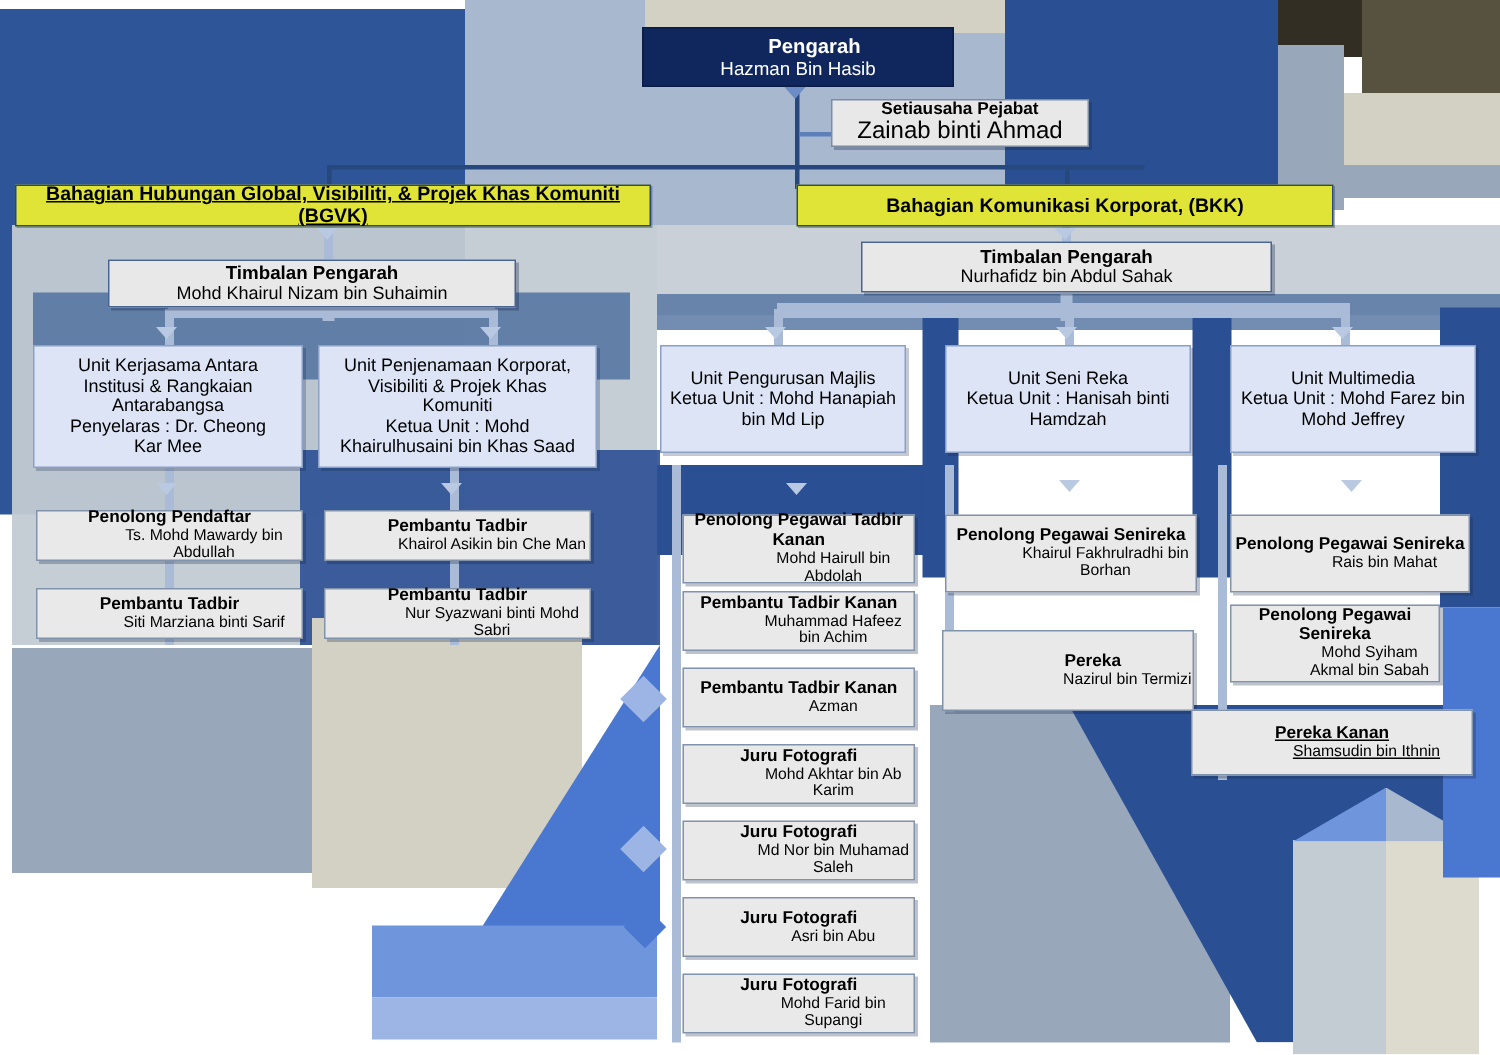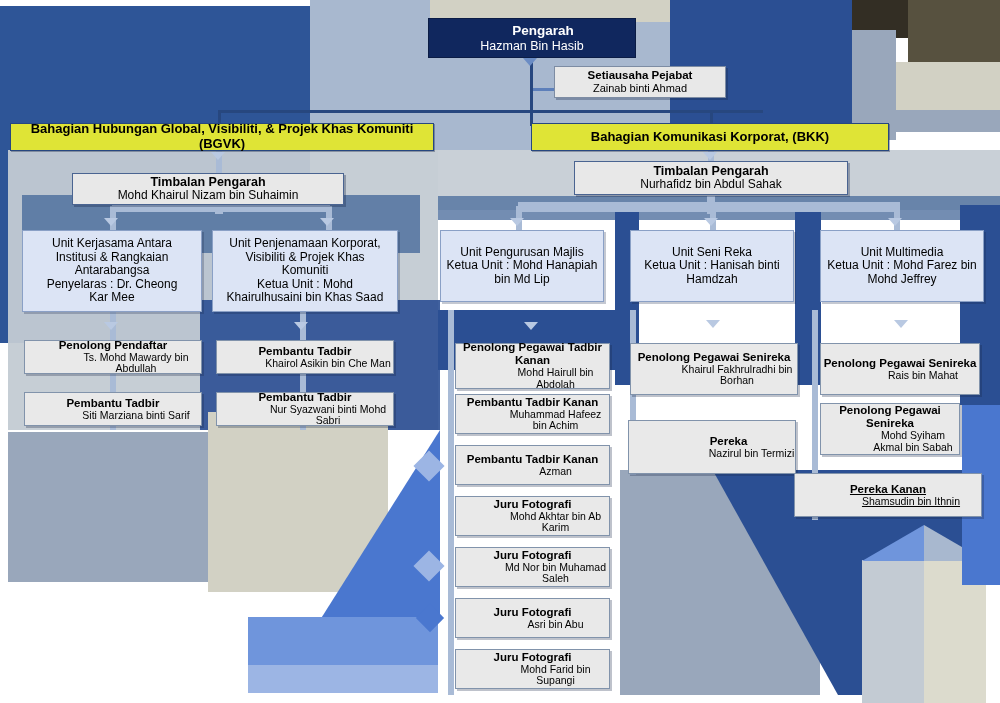--- a/index.html
+++ b/index.html
@@ -57,21 +57,21 @@
   .box-director .t{font-size:13.5px;margin-left:22px;}
   .box-director .n{font-size:12.5px;}
 
   .box-grey{
     background:#e8e8e8;
     border:1px solid #7d8ca3;
     box-shadow:2px 2px 0 rgba(20,35,70,.30);
     font-size:11.5px;
   }
   .box-grey .t{font-size:11.5px;}
-  .box-grey .n{font-size:11px;text-align:center;}
+  .box-grey .n{font-size:16px;text-align:center;}
 
   .box-greyL{
     background:#e9e9e9;
     border:1px solid #8193ab;
     box-shadow:2px 2px 0 rgba(20,35,70,.28);
   }
   .box-greyL .t{font-size:11.5px;}
   .box-greyL .n{font-size:10.5px;margin-left:46px;}
 
   .box-unit{
@@ -180,21 +180,21 @@
   <div class="box box-director" style="left:428px;top:18px;width:208px;height:40px;">
     <span class="t">Pengarah</span>
     <span class="n">Hazman Bin Hasib</span>
   </div>
 
   <div class="box box-grey" style="left:554px;top:66px;width:172px;height:32px;">
     <span class="t">Setiausaha Pejabat</span>
     <span class="n">Zainab binti Ahmad</span>
   </div>
 
-  <div class="box box-yellow" style="left:10px;top:123px;width:424px;height:28px;">
+  <div class="box box-yellow" style="left:10px;top:123px;width:424px;height:28px;text-decoration:underline;">
     <span>Bahagian Hubungan Global, Visibiliti, &amp; Projek Khas Komuniti (BGVK)</span>
   </div>
 
   <div class="box box-yellow" style="left:531px;top:123px;width:358px;height:28px;">
     <span>Bahagian Komunikasi Korporat, (BKK)</span>
   </div>
 
   <div class="box box-depdir" style="left:72px;top:173px;width:272px;height:32px;">
     <span class="t">Timbalan Pengarah</span>
     <span class="n">Mohd Khairul Nizam bin Suhaimin</span>

